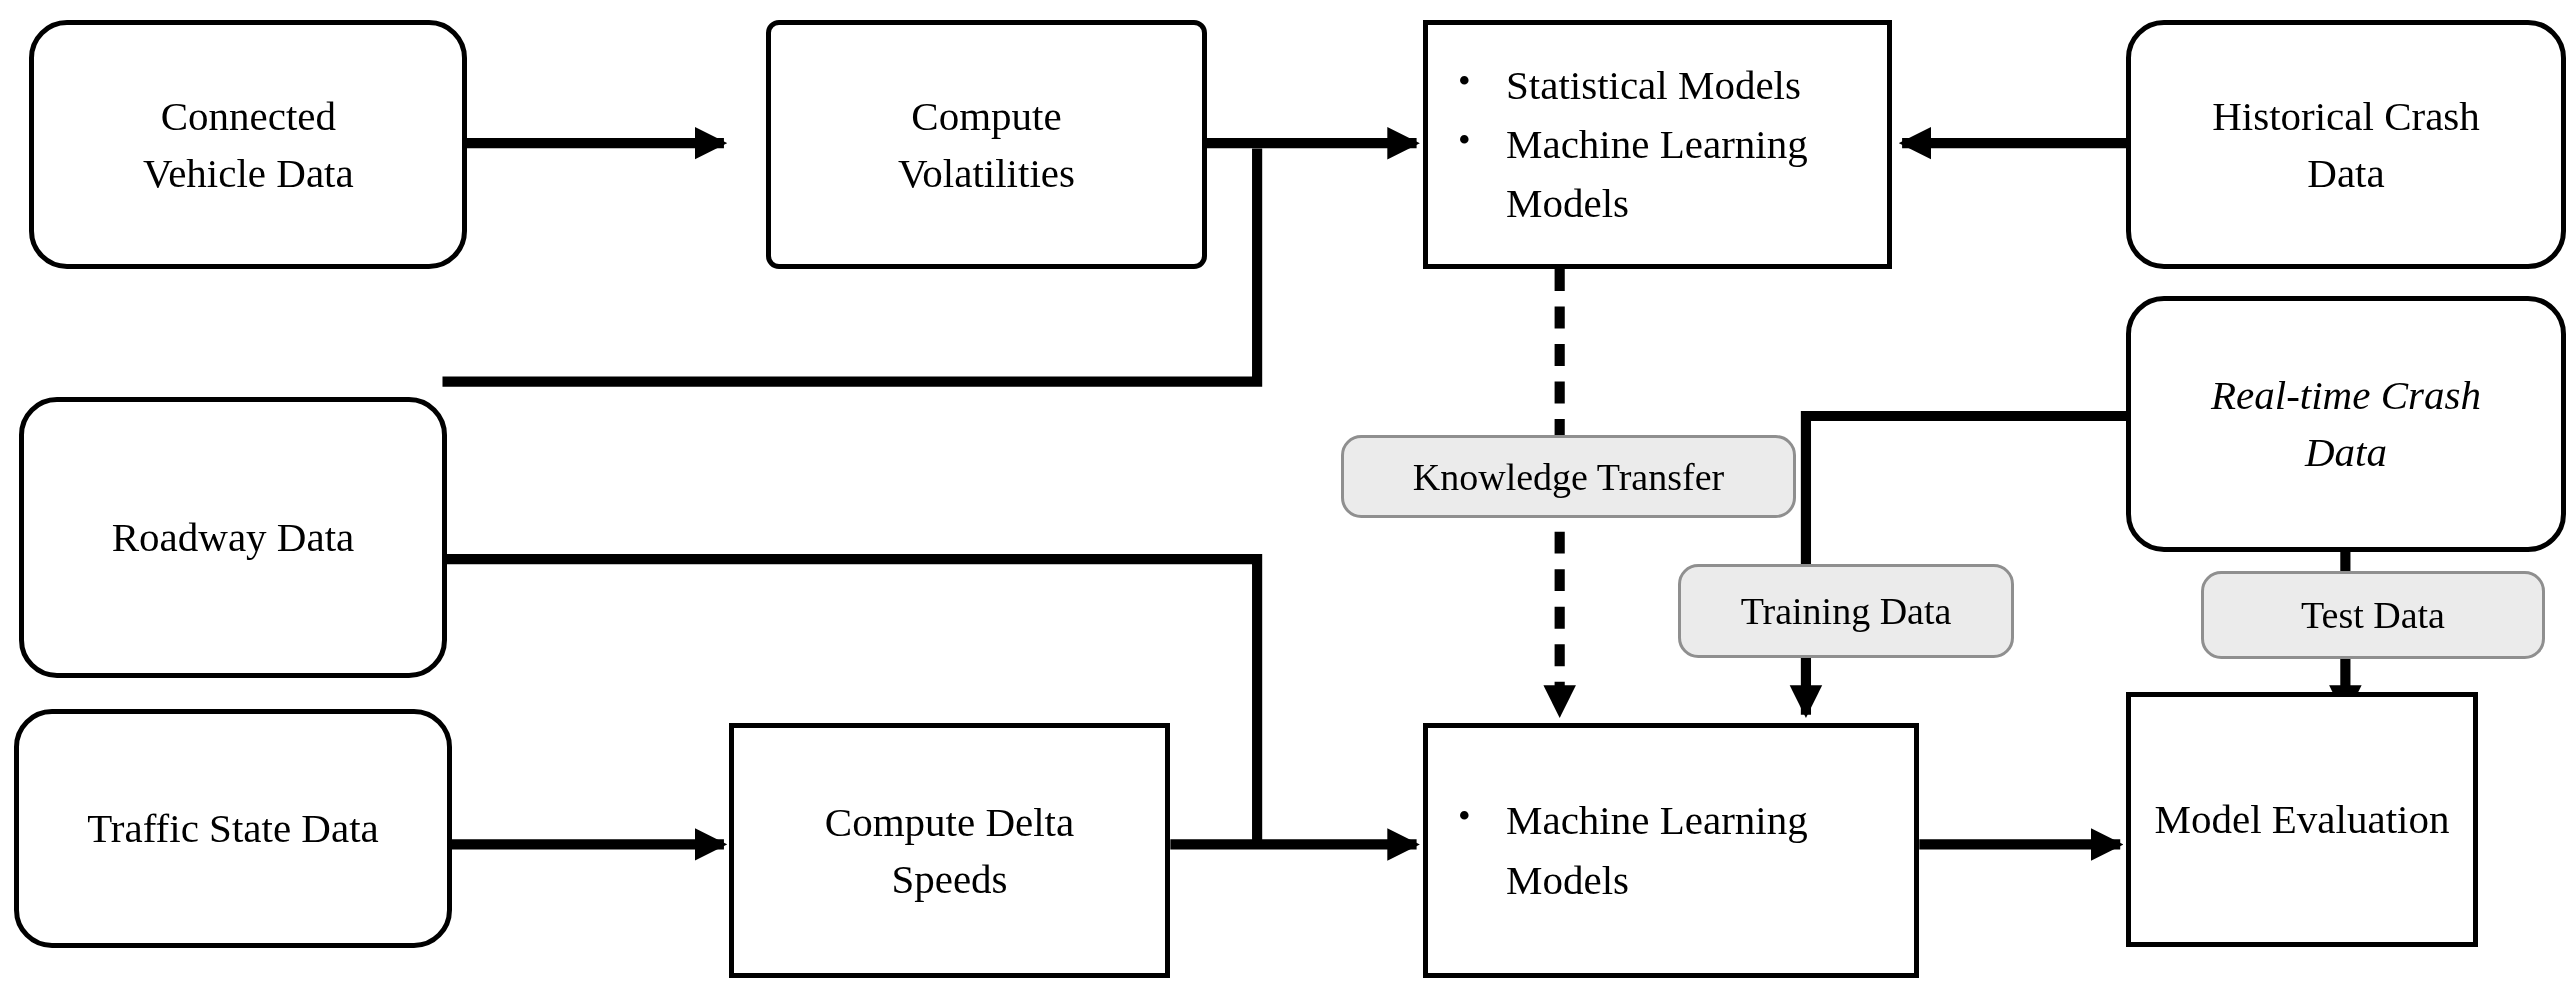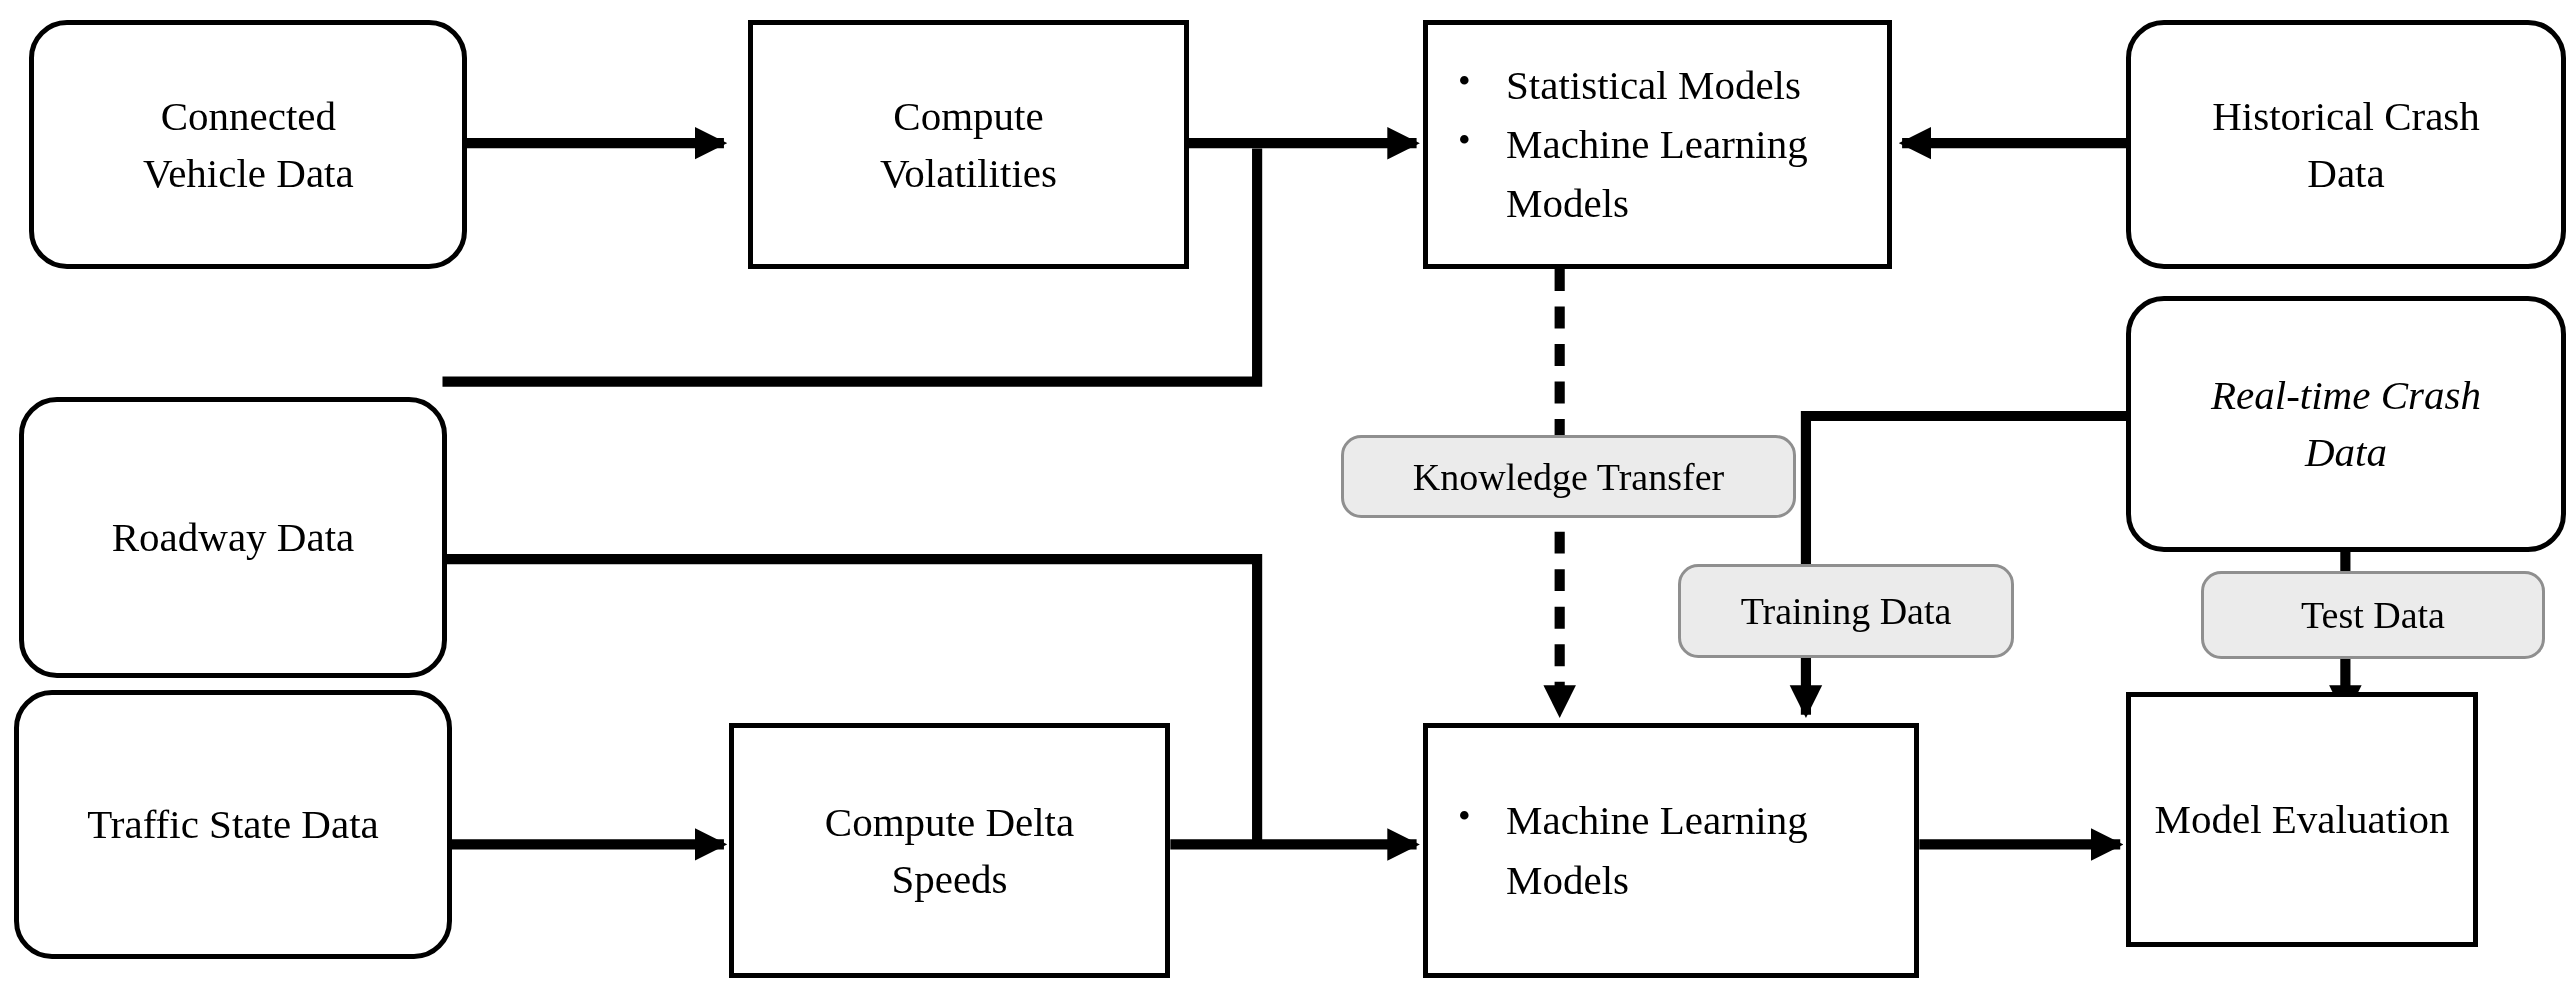--- a/index.html
+++ b/index.html
@@ -50,21 +50,21 @@
     <path d="M578,1080 L926,1080" marker-end="url(#ah)"></path>
     <path d="M1497,1080 L1812,1080" marker-end="url(#ah)"></path>
     <path d="M2455,1080 L2712,1080" marker-end="url(#ah)"></path>
   </svg>
 
   <div class="node rounded" style="left:9.4px;top:20.3px;width:438px;height:249px;margin-left:20px;">
     <div class="tline">Connected</div>
     <div class="tline">Vehicle Data</div>
   </div>
 
-  <div class="node" style="left:748px;top:20.3px;width:441px;height:249px;">
+  <div class="node" style="left:766px;top:20.3px;width:441px;height:249px;border-radius:13px;">
     <div class="tline">Compute</div>
     <div class="tline">Volatilities</div>
   </div>
 
   <div class="node" style="left:1423px;top:20.3px;width:469px;height:249px;">
     <ul class="bullets">
       <li>
         <span class="bullet">•</span>
         <span class="btext">Statistical Models</span>
       </li>
@@ -94,21 +94,21 @@
   </div>
 
   <div class="tag" style="left:1650px;top:564px;width:336px;height:94px;">
     <span>Training Data</span>
   </div>
 
   <div class="tag" style="left:2173px;top:571px;width:344px;height:88px;">
     <span>Test Data</span>
   </div>
 
-  <div class="node rounded" style="left:14px;top:690px;width:438px;height:269px;">
+  <div class="node rounded" style="left:14px;top:709px;width:438px;height:239px;">
     <div class="tline">Traffic State Data</div>
   </div>
 
   <div class="node" style="left:729px;top:723px;width:441px;height:255px;">
     <div class="tline">Compute Delta</div>
     <div class="tline">Speeds</div>
   </div>
 
   <div class="node" style="left:1423px;top:723px;width:496px;height:255px;">
     <ul class="bullets">

